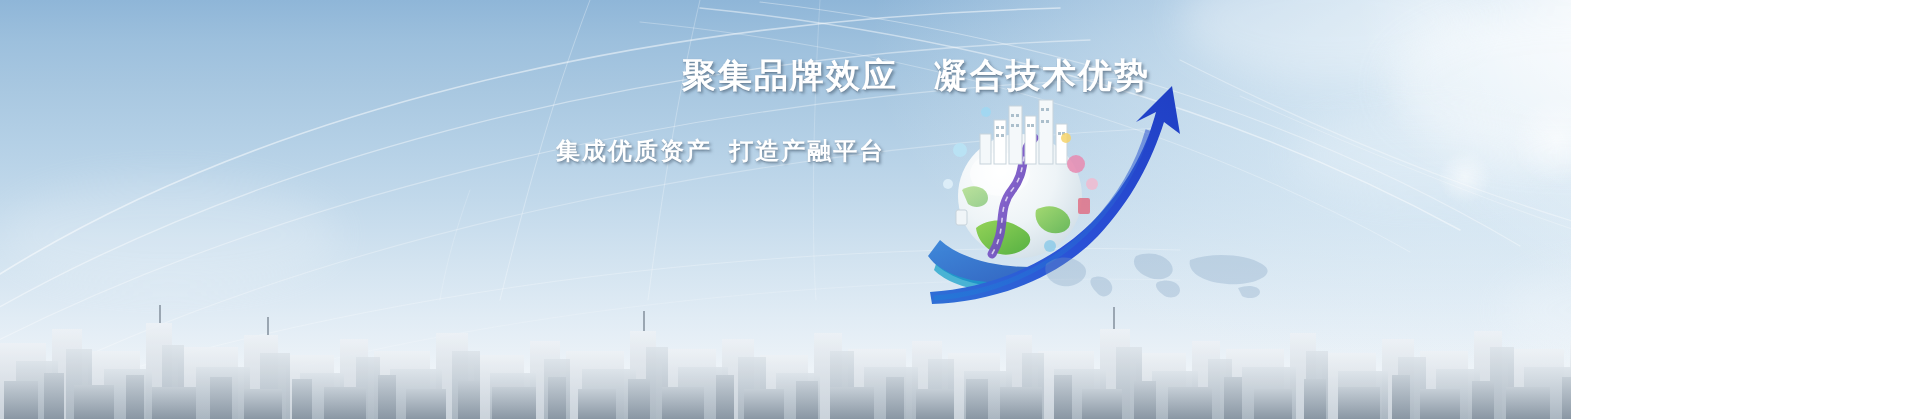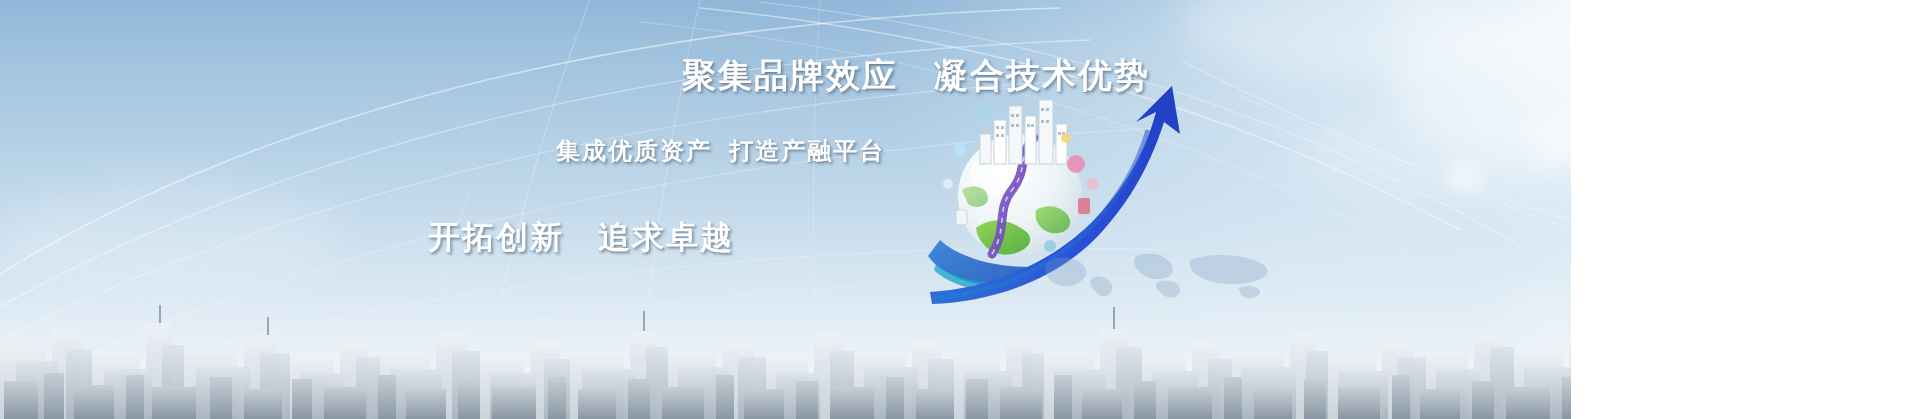--- a/index.html
+++ b/index.html
@@ -380,16 +380,15 @@
       <line x1="644" y1="42" x2="644" y2="22"></line>
       <line x1="1114" y1="40" x2="1114" y2="18"></line>
       <line x1="1774" y1="40" x2="1774" y2="20"></line>
       <line x1="268" y1="46" x2="268" y2="28"></line>
     </g>
   </svg>
 
   <div class="slogans">
     <div class="slogan slogan-1">聚集品牌效应　凝合技术优势</div>
     <div class="slogan slogan-2">集成优质资产  打造产融平台</div>
-    <div class="slogan slogan-3">开拓创新　追求卓越</div>
   </div>
 
 </div>
 
 </body></html>

